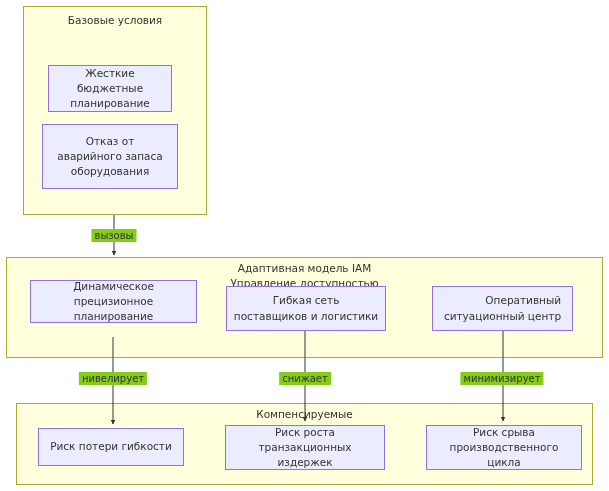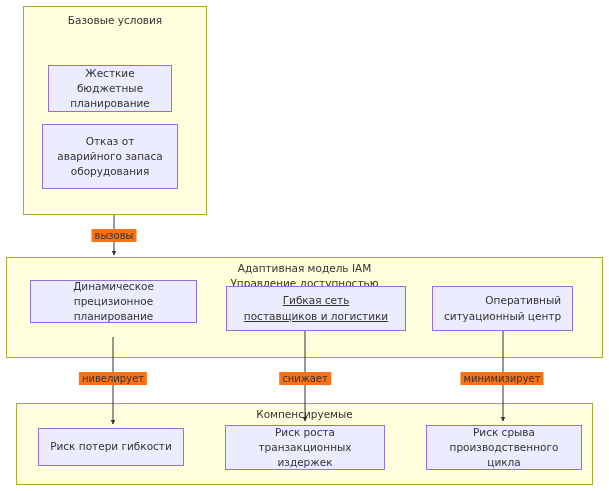--- a/index.html
+++ b/index.html
@@ -35,21 +35,21 @@
     justify-content:center;
     text-align:center;
     font-size:10.5px;
     color:#333333;
     line-height:1.45;
     padding:4px 6px;
   }
   .node span{display:block;}
   .edge-label{
     position:absolute;
-    background:#f97316;
+    background:#84cc16;
     color:#333333;
     font-size:10px;
     padding:1px 3px;
     white-space:nowrap;
     transform:translateX(-50%);
   }
   svg.edges{position:absolute;inset:0;width:609px;height:491px;pointer-events:none;}
   .edge-line{stroke:#333333;stroke-width:1;fill:none;}
 </style>
 </head>
@@ -83,21 +83,21 @@
   </div>
 
   <div class="node" style="left:30px;top:280px;width:167px;height:43px;">
     <div>
       <span>Динамическое</span>
       <span>прецизионное</span>
       <span>планирование</span>
     </div>
   </div>
 
-  <div class="node" style="left:226px;top:286px;width:180px;height:45px;text-decoration:underline;">
+  <div class="node" style="left:226px;top:286px;width:160px;height:45px;">
     <div>
       <span>Гибкая сеть</span>
       <span>поставщиков и логистики</span>
     </div>
   </div>
 
   <div class="node" style="left:432px;top:286px;width:141px;height:45px;text-align:right;">
     <div>
       <span>Оперативный</span>
       <span>ситуационный центр</span>

